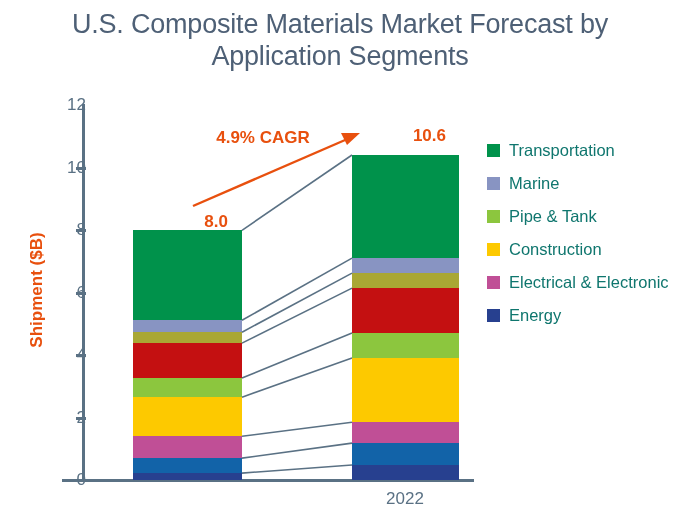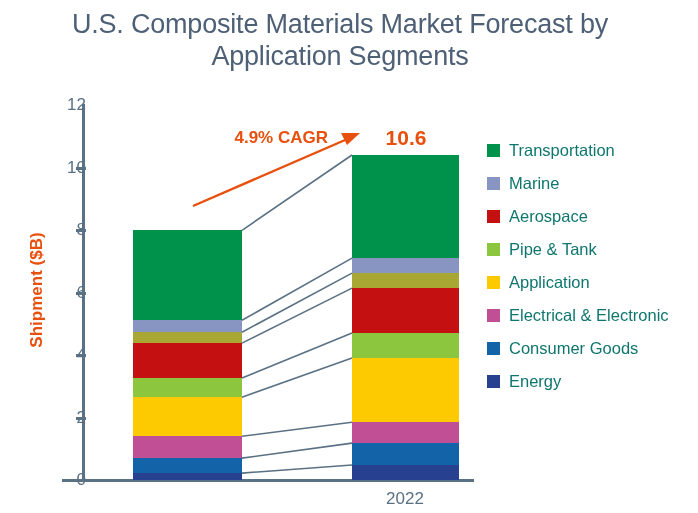--- a/index.html
+++ b/index.html
@@ -39,26 +39,26 @@
   }
 
   .bar{position:absolute;}
   .seg{position:absolute;left:0;width:100%;}
 
   .x-tick-label{
     position:absolute;color:#5a7184;font-size:17px;text-align:center;width:120px;
   }
 
   .total-label{
-    position:absolute;color:#e8500e;font-size:21px;font-weight:bold;text-align:center;width:80px;
+    position:absolute;color:#e8500e;font-size:17px;font-weight:bold;text-align:right;width:80px;
   }
 
   #cagr-label{
     position:absolute;left:198px;top:128px;width:130px;
-    color:#e8500e;font-size:17px;font-weight:bold;text-align:right;
+    color:#e8500e;font-size:17px;font-weight:bold;text-align:center;
   }
 
   svg.overlay{position:absolute;left:0;top:0;width:698px;height:513px;pointer-events:none;}
 
   
   #legend{position:absolute;left:487px;top:134px;width:210px;}
   .legend-item{display:flex;align-items:center;height:33px;}
   .legend-swatch{width:13px;height:13px;margin-right:9px;flex:0 0 13px;}
   .legend-label{color:#0f766e;font-size:16.5px;white-space:nowrap;}
 </style>
@@ -146,52 +146,45 @@
           <line x1="242" y1="230.3" x2="352" y2="155.0"></line>
         </g>
       <g>
         <line x1="193" y1="206" x2="352" y2="137" stroke="#e8500e" stroke-width="2.4"></line>
         <polygon points="360,133 341,133 347,145" fill="#e8500e"></polygon>
       </g>
     </svg>
 
     <div id="cagr-label">4.9% CAGR</div>
 
+    <div class="total-label" id="total-2016" style="left:148px;top:212px;">8.0</div>
     <div class="total-label" id="total-2022" style="left:366px;top:126px;">10.6</div>
 
     <div class="x-tick-label" id="xlabel-2022" style="left:345px;top:489px;">2022</div>
   </div>
 
   <div id="legend">
       <div class="legend-item">
         <span class="legend-swatch" style="background: rgb(0, 146, 75);"></span>
         <span class="legend-label">Transportation</span>
       </div>
       <div class="legend-item">
         <span class="legend-swatch" style="background: rgb(136, 148, 194);"></span>
         <span class="legend-label">Marine</span>
       </div>
       <div class="legend-item">
-        <span class="legend-swatch" style="background: rgb(196, 16, 17);"></span>
-        <span class="legend-label">Aerospace</span>
-      </div>
-      <div class="legend-item">
         <span class="legend-swatch" style="background: rgb(140, 198, 62);"></span>
         <span class="legend-label">Pipe &amp; Tank</span>
       </div>
       <div class="legend-item">
         <span class="legend-swatch" style="background: rgb(253, 201, 0);"></span>
-        <span class="legend-label">Application</span>
+        <span class="legend-label">Construction</span>
       </div>
       <div class="legend-item">
         <span class="legend-swatch" style="background: rgb(192, 79, 150);"></span>
         <span class="legend-label">Electrical &amp; Electronic</span>
-      </div>
-      <div class="legend-item">
-        <span class="legend-swatch" style="background: rgb(18, 99, 168);"></span>
-        <span class="legend-label">Consumer Goods</span>
       </div>
       <div class="legend-item">
         <span class="legend-swatch" style="background: rgb(39, 64, 143);"></span>
         <span class="legend-label">Energy</span>
       </div>
     </div>
 </div>
 
 </body></html>

